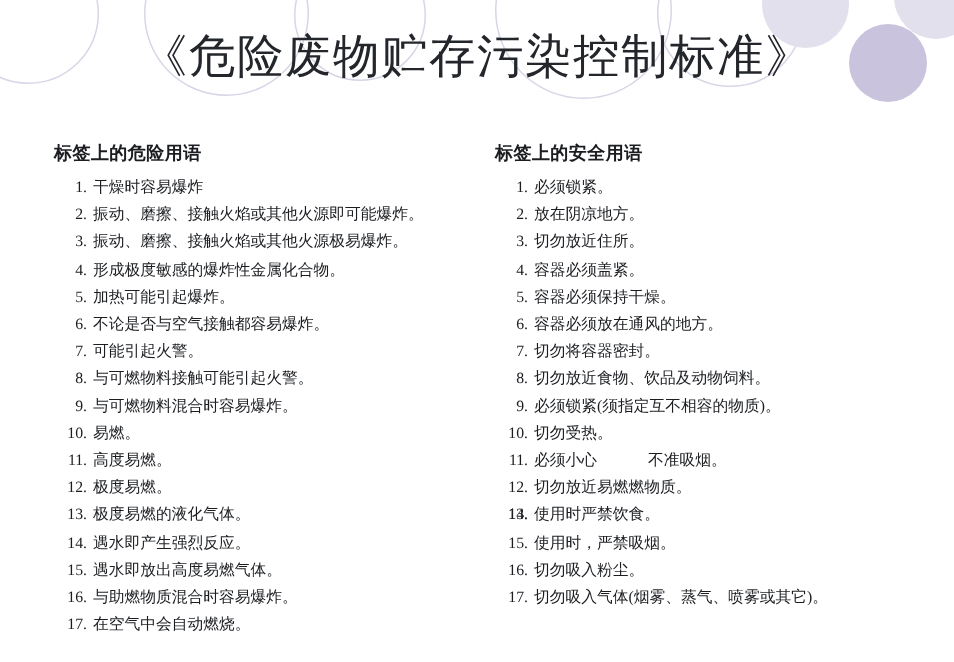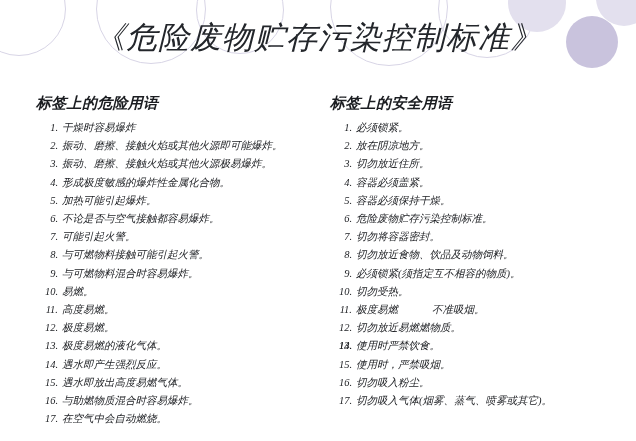--- a/index.html
+++ b/index.html
@@ -12,21 +12,20 @@
     background: #ffffff;
     font-family: "Liberation Serif", serif;
     overflow: hidden;
   }
   .slide {
     position: relative;
     width: 636px;
     height: 441px;
     background: #ffffff;
     overflow: hidden;
-    font-style: italic;
   }
   
   .deco {
     position: absolute;
     border-radius: 50%;
     pointer-events: none;
   }
   .deco.ring {
     border: 1px solid #d8d5e6;
     background: transparent;
@@ -67,21 +66,21 @@
   }
   .col-left {
     left: 36px;
     width: 280px;
   }
   .col-right {
     left: 330px;
     width: 300px;
   }
   .col-head {
-    font-size: 15px;
+    font-size: 12px;
     font-weight: bold;
     color: #1b1d21;
     margin-bottom: 6px;
     letter-spacing: 0.3px;
     font-family: "Liberation Sans", sans-serif;
   }
   ol.list {
     list-style: none;
     margin: 0;
     padding: 0;
@@ -152,26 +151,26 @@
     </div>
 
     <div class="col col-right">
       <div class="col-head">标签上的安全用语</div>
       <ol class="list" id="right-list">
           <li><span class="num">1.</span><span>必须锁紧。</span></li>
           <li><span class="num">2.</span><span>放在阴凉地方。</span></li>
           <li><span class="num">3.</span><span>切勿放近住所。</span></li>
           <li><span class="num">4.</span><span>容器必须盖紧。</span></li>
           <li><span class="num">5.</span><span>容器必须保持干燥。</span></li>
-          <li><span class="num">6.</span><span>危险废物贮存污染控制标准。</span></li>
+          <li><span class="num">6.</span><span>容器必须放在通风的地方。</span></li>
           <li><span class="num">7.</span><span>切勿将容器密封。</span></li>
           <li><span class="num">8.</span><span>切勿放近食物、饮品及动物饲料。</span></li>
           <li><span class="num">9.</span><span>必须锁紧</span><span class="itm-note2">(须指定互不相容的物质)。</span></li>
           <li><span class="num">10.</span><span>切勿受热。</span></li>
-          <li><span class="num">11.</span><span>极度易燃</span><span class="itm-note">不准吸烟。</span></li>
+          <li><span class="num">11.</span><span>必须小心</span><span class="itm-note">不准吸烟。</span></li>
           <li><span class="num">12.</span><span>切勿放近易燃燃物质。</span></li>
           <li><span class="num">13.</span></li>
           <li><span class="num">14.</span><span>使用时严禁饮食。</span></li>
           <li><span class="num">15.</span><span>使用时，严禁吸烟。</span></li>
           <li><span class="num">16.</span><span>切勿吸入粉尘。</span></li>
           <li><span class="num">17.</span><span>切勿吸入气体(烟雾、蒸气、喷雾或其它)。</span></li>
         </ol>
     </div>
 
   </div>

